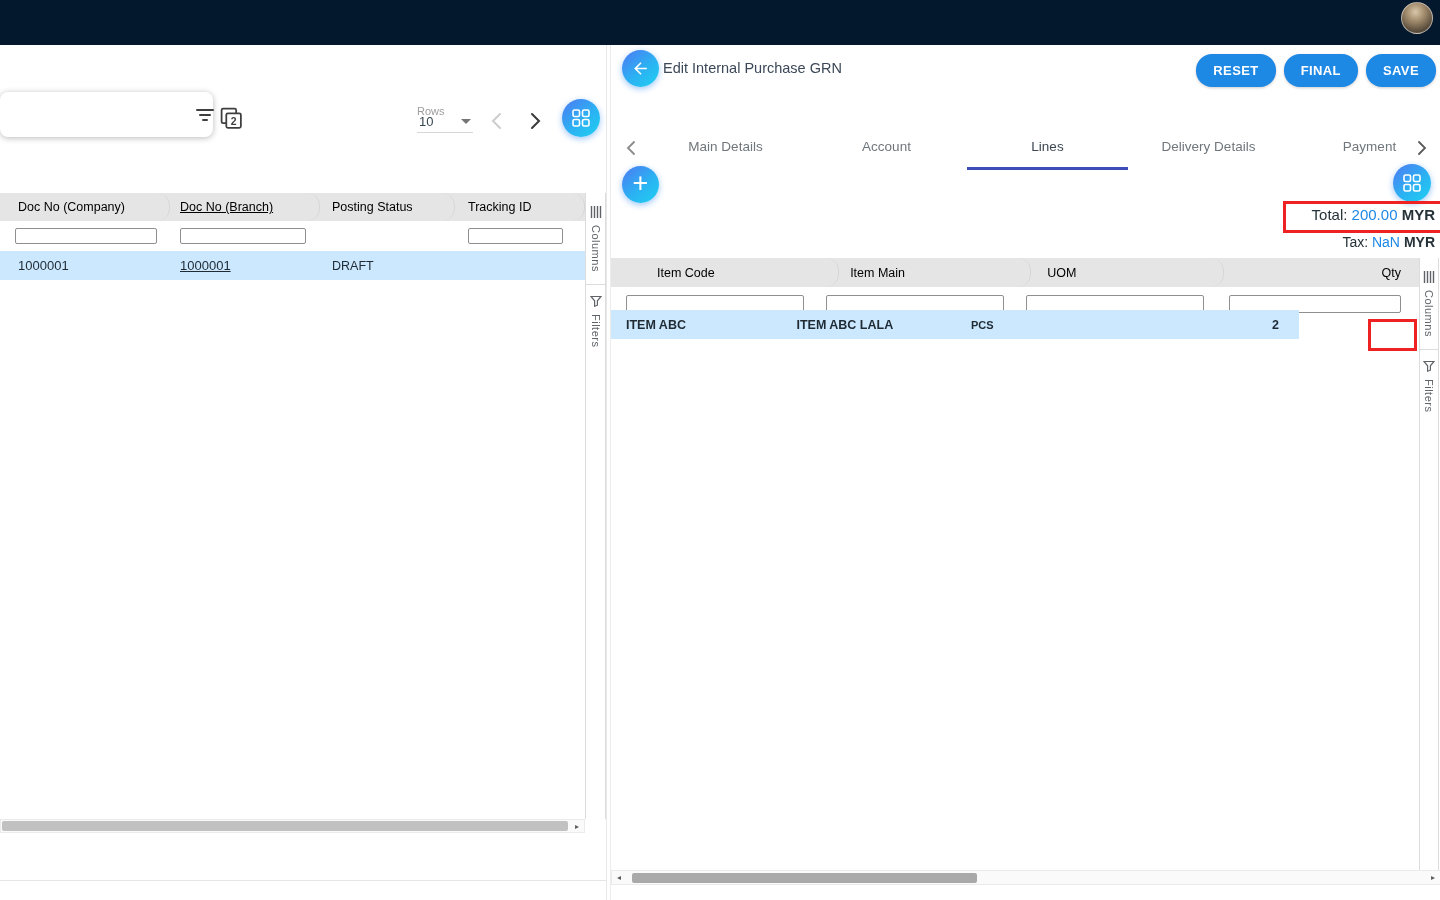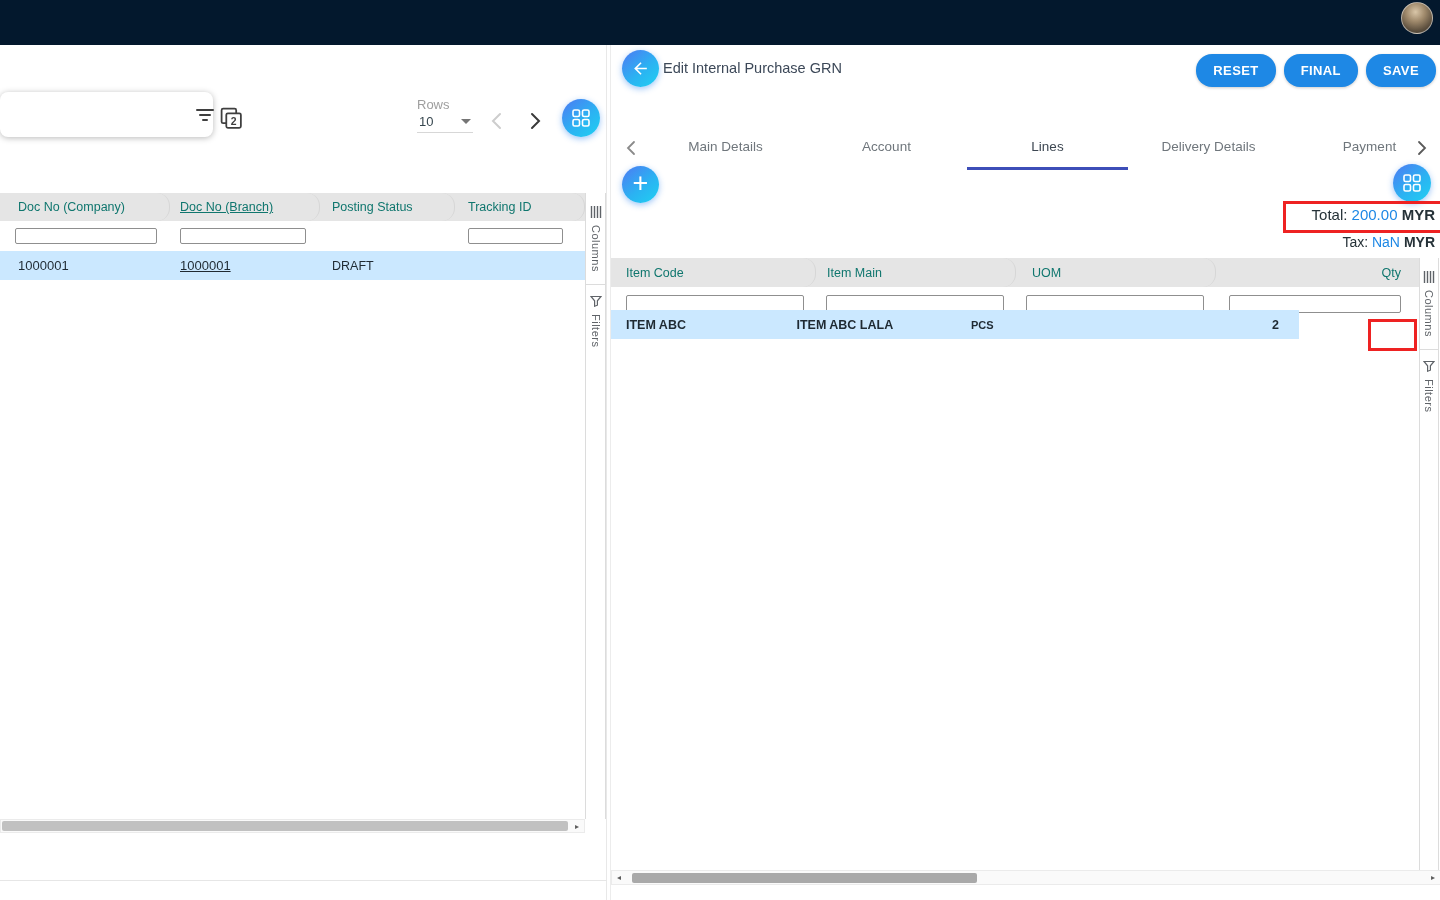--- a/index.html
+++ b/index.html
@@ -23,40 +23,40 @@
   
   .search-card { position: absolute; left: 0; top: 47px; width: 213px; height: 45px; background: #fff;
                  border-radius: 8px; box-shadow: 0 1px 6px rgba(0,0,0,.28);
                  display: flex; align-items: center; }
   .search-input { flex: 1; height: 100%; border: none; outline: none; font-size: 13px; padding: 0 10px;
                   background: transparent; color: #333; }
   .icon-btn { display: inline-flex; align-items: center; justify-content: center; cursor: pointer; background: none; border: none; }
   .filter-list-wrap { width: 34px; height: 100%; }
   .pages2-wrap { position: absolute; left: 218px; top: 60px; width: 26px; height: 26px; }
 
-  .rows-label  { position: absolute; left: 417px; top: 52px; font-size: 13px; color: #9e9e9e; text-align: right; }
+  .rows-label  { position: absolute; left: 417px; top: 60px; font-size: 11px; color: #9e9e9e; text-align: right; }
   .rows-select { position: absolute; left: 417px; top: 66px; width: 56px; height: 22px; display: flex;
                  align-items: center; justify-content: space-between; cursor: pointer;
                  border-bottom: 1px solid #d7d7d7; padding: 0 2px; }
   .rows-select .val { font-size: 13px; color: #37474f; }
   .dd-arrow { width: 0; height: 0; border-left: 5px solid transparent; border-right: 5px solid transparent;
               border-top: 5px solid #757575; }
   .pg-prev { position: absolute; left: 487px; top: 63px; width: 18px; height: 26px; }
   .pg-next { position: absolute; left: 526px; top: 63px; width: 18px; height: 26px; }
 
   .gbtn { border-radius: 50%; border: none; cursor: pointer;
           background: linear-gradient(140deg, #4e79f3 0%, #2bb2f2 55%, #1fd0f2 100%);
           display: inline-flex; align-items: center; justify-content: center;
           box-shadow: 0 2px 6px rgba(41,128,240,.45); }
   .left-grid-btn  { position: absolute; left: 562px; top: 54px;  width: 38px; height: 38px; }
   .right-grid-btn { position: absolute; left: 782px; top: 119px; width: 38px; height: 38px; }
 
   
   .thead { display: flex; background: #e5e5e5; align-items: center; }
-  .th { font-size: 12.5px; color: #0f766e; border-right: 1px solid #d6d6d6; height: 100%;
+  .th { font-size: 12.5px; color: #000000; border-right: 1px solid #d6d6d6; height: 100%;
         display: flex; align-items: center; border-radius: 13px; }
   .flt-input { border: 1px solid #8f8f8f; border-radius: 2px; background: #fff; outline: none;
                font-size: 12px; padding: 0 4px; position: absolute; }
   .drow { display: flex; background: #cbe8ff; align-items: center; cursor: pointer; }
   .td { font-size: 13px; color: #1f2a33; height: 100%; display: flex; align-items: center; }
 
   
   .l-thead { position: absolute; left: 0; top: 148px; width: 585px; height: 28px; }
   .l-c0 { width: 170px; padding-left: 18px; }
   .l-c1 { width: 150px; padding-left: 10px; text-decoration: underline; }
@@ -85,21 +85,21 @@
   .add-btn { position: absolute; left: 11px; top: 121px; width: 37px; height: 37px; }
   .plus-glyph { color: #fff; font-size: 27px; font-weight: 300; line-height: 1; margin-top: -3px; }
 
   
   .totals-total { position: absolute; right: 5px; top: 161px; font-size: 15px; color: #263238; white-space: nowrap; }
   .totals-tax   { position: absolute; right: 5px; top: 189px; font-size: 14px; color: #263238; white-space: nowrap; }
   .accent-val { color: #1e88e5; font-weight: 400; }
   .cur { font-weight: 700; }
 
   
-  .r-thead { position: absolute; left: 0; top: 213px; width: 808px; height: 29px; }
+  .r-thead { position: absolute; left: 0; top: 213px; width: 808px; height: 29px; padding-left: 31px; }
   .r-c0 { width: 205px; padding-left: 15px; }
   .r-c1 { width: 200px; padding-left: 11px; }
   .r-c2 { width: 200px; padding-left: 16px; }
   .r-c3 { width: 203px; justify-content: flex-end; padding-right: 18px; border-right: none; }
   .r-filter-row { position: absolute; left: 0; top: 243px; width: 808px; height: 32px; background: #fff; }
   .r-drow { position: absolute; left: 0; top: 265px; width: 688px; height: 29px; font-weight: bold; }
   .r-td3 { justify-content: flex-end; padding-right: 20px; font-size: 12.5px; }
 
   
   .rail { position: absolute; width: 21px; background: #fff; border-left: 1px solid #dcdcdc; border-right: 1px solid #dcdcdc;

